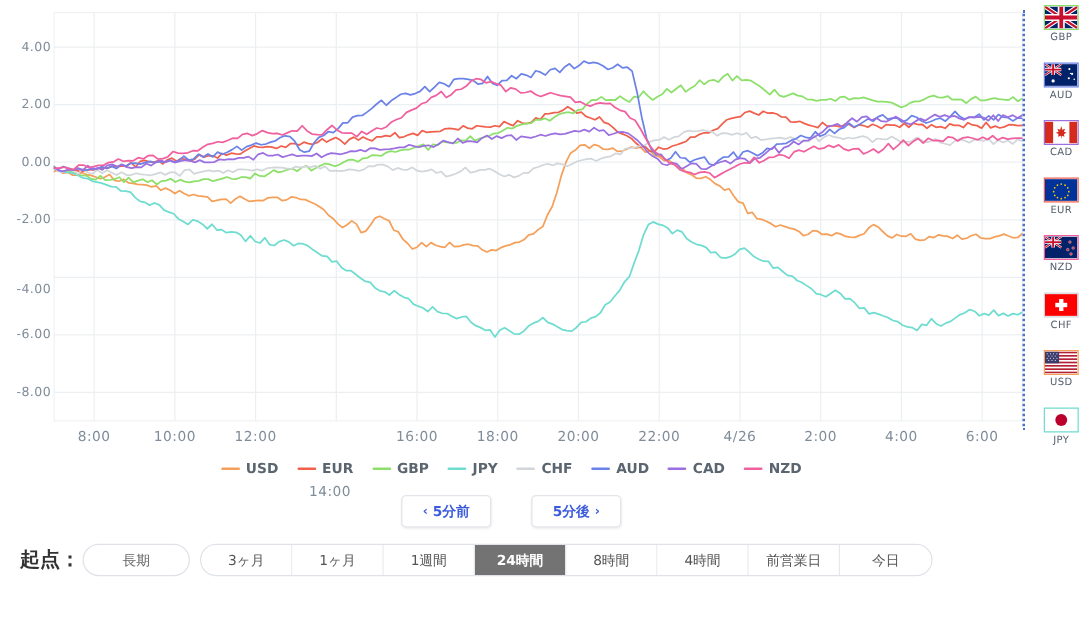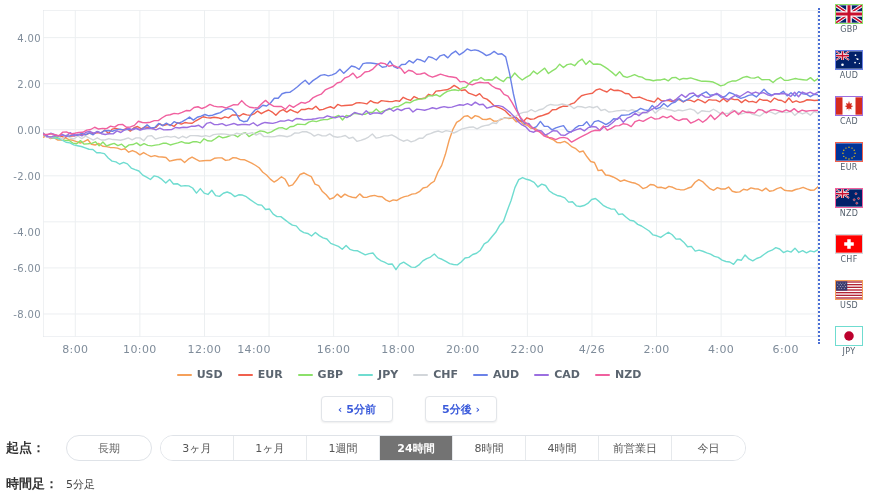--- a/index.html
+++ b/index.html
@@ -88,22 +88,22 @@
     font-size: 11px; color: #3b5bdb; font-weight: bold;
     cursor: pointer; font-family: "DejaVu Sans", sans-serif;
     white-space: nowrap;
   }
   .nav-chev { font-size: 10px; }
 
   
   #footer { position: absolute; left: 0; top: 434px; width: 872px; }
   .ctl-row { display: flex; align-items: center; height: 28px; }
   .ctl-label {
-    font-size: 13px; color: #333; font-weight: bold;
-    width: 66px; padding-left: 6px;
+    font-size: 16px; color: #333; font-weight: bold;
+    width: 66px; padding-left: 16px;
     font-family: "DejaVu Sans", sans-serif;
   }
   #origin-pill {
     width: 86px; height: 26px; border: 1px solid #dfe3e8; border-radius: 13px;
     display: flex; align-items: center; justify-content: center;
     font-size: 11px; color: #666; background: #fff; cursor: pointer;
     font-family: "DejaVu Sans", sans-serif;
   }
   #range-group {
     margin-left: 8px; display: flex; height: 26px;
@@ -173,21 +173,21 @@
           <polyline points="0.00,124.37 3.86,125.48 7.71,123.24 11.57,124.57 15.42,126.13 19.28,124.54 23.13,126.14 26.99,125.95 30.85,124.57 34.70,125.26 38.56,123.31 42.41,124.77 46.27,122.88 50.12,124.82 53.98,121.46 57.84,122.81 61.69,120.68 65.55,120.48 69.40,121.27 73.26,119.90 77.11,119.15 80.97,120.14 84.83,119.31 88.68,119.67 92.54,118.19 96.39,119.87 100.25,118.28 104.10,114.87 107.96,118.04 111.82,117.37 115.67,113.39 119.53,115.56 123.38,113.11 127.24,115.56 131.09,111.68 134.95,113.44 138.81,111.79 142.66,109.71 146.52,107.09 150.37,110.08 154.23,107.29 158.08,106.05 161.94,104.48 165.80,105.80 169.65,105.21 173.51,103.73 177.36,102.63 181.22,100.04 185.07,98.63 188.93,99.29 192.79,102.98 196.64,109.80 200.50,111.74 204.35,110.95 208.21,104.28 212.06,99.94 215.92,98.42 219.78,95.22 223.63,96.05 227.49,92.93 231.34,88.28 235.20,88.24 239.05,83.73 242.91,82.54 246.77,82.40 250.62,79.70 254.48,76.71 258.33,73.21 262.19,70.24 266.04,74.21 269.90,70.63 273.76,68.08 277.61,65.41 281.47,64.64 285.32,65.91 289.18,64.86 293.03,63.12 296.89,59.32 300.75,63.37 304.60,59.64 308.46,55.95 312.31,56.99 316.17,59.35 320.02,53.57 323.88,52.88 327.74,52.96 331.59,53.46 335.45,54.26 339.30,57.21 343.16,56.62 347.01,51.13 350.87,56.66 354.73,58.23 358.58,54.55 362.44,54.32 366.29,50.60 370.15,52.93 374.00,49.14 377.86,50.03 381.72,51.93 385.57,46.62 389.43,47.77 393.28,50.02 397.14,45.81 401.00,44.66 404.85,47.86 408.71,43.58 412.56,41.05 416.42,44.89 420.27,42.43 424.13,38.94 427.99,40.63 431.84,39.85 435.70,40.78 439.55,42.82 443.41,45.57 447.26,44.22 451.12,41.43 454.98,44.29 458.83,43.78 462.69,46.91 466.54,63.36 470.40,83.75 474.25,100.65 478.11,109.45 481.97,113.66 485.82,113.47 489.68,118.41 493.53,116.56 497.39,111.39 501.24,116.20 505.10,116.41 508.96,119.87 512.81,117.81 516.67,116.65 520.52,115.69 524.38,121.19 528.23,122.08 532.09,118.12 535.95,115.67 539.80,115.42 543.66,111.64 547.51,116.85 551.37,111.60 555.22,110.57 559.08,112.42 562.94,114.56 566.79,112.42 570.65,108.73 574.50,109.25 578.36,105.30 582.21,105.16 586.07,104.67 589.93,102.35 593.78,100.97 597.64,98.41 601.49,99.83 605.35,100.44 609.20,95.39 613.06,99.00 616.92,97.45 620.77,93.54 624.63,96.72 628.48,93.43 632.34,92.11 636.19,88.48 640.05,91.60 643.91,89.96 647.76,87.50 651.62,84.99 655.47,87.08 659.33,83.54 663.18,81.90 667.04,85.25 670.90,84.57 674.75,84.50 678.61,87.63 682.46,86.14 686.32,82.51 690.17,83.79 694.03,86.58 697.89,88.40 701.74,87.19 705.60,85.39 709.45,84.60 713.31,86.97 717.16,83.22 721.02,79.18 724.88,83.22 728.73,85.21 732.59,83.78 736.44,83.75 740.30,81.31 744.15,85.87 748.01,82.71 751.87,85.94 755.72,81.63 759.58,83.72 763.43,84.20 767.29,86.71 771.14,84.38 775.00,84.74" fill="none" stroke="#6b82e8" stroke-width="1.4" stroke-linejoin="round" stroke-linecap="round"></polyline>
           <polyline points="0.00,123.06 3.89,126.45 7.79,127.13 11.68,125.65 15.58,125.83 19.47,124.85 23.37,126.09 27.26,122.62 31.16,125.96 35.05,124.22 38.94,125.88 42.84,122.28 46.73,121.48 50.63,123.24 54.52,121.71 58.42,123.70 62.31,124.50 66.21,123.66 70.10,123.88 73.99,120.84 77.89,122.49 81.78,119.65 85.68,118.34 89.57,119.80 93.47,118.25 97.36,120.01 101.26,118.94 105.15,118.21 109.05,118.61 112.94,119.88 116.83,118.10 120.73,119.90 124.62,119.81 128.52,119.66 132.41,117.50 136.31,117.97 140.20,117.28 144.10,117.53 147.99,116.31 151.88,116.29 155.78,115.29 159.67,117.82 163.57,113.43 167.46,112.32 171.36,114.59 175.25,114.53 179.15,113.61 183.04,115.70 186.93,114.58 190.83,113.47 194.72,114.98 198.62,114.49 202.51,114.51 206.41,114.90 210.30,112.75 214.20,115.79 218.09,113.76 221.98,112.46 225.88,112.95 229.77,113.42 233.67,112.36 237.56,110.92 241.46,111.14 245.35,109.85 249.25,111.18 253.14,108.54 257.04,108.75 260.93,109.87 264.82,109.56 268.72,109.26 272.61,108.70 276.51,107.85 280.40,107.90 284.30,105.81 288.19,106.96 292.09,107.80 295.98,106.65 299.87,106.21 303.77,107.65 307.66,105.43 311.56,102.50 315.45,103.64 319.35,104.80 323.24,100.81 327.14,104.36 331.03,102.91 334.92,103.02 338.82,103.84 342.71,100.34 346.61,98.45 350.50,101.20 354.40,98.89 358.29,100.50 362.19,98.59 366.08,98.11 369.97,101.98 373.87,99.11 377.76,99.65 381.66,100.27 385.55,99.19 389.45,97.76 393.34,98.80 397.24,97.53 401.13,96.66 405.03,97.53 408.92,97.14 412.81,95.87 416.71,94.73 420.60,95.21 424.50,93.68 428.39,95.34 432.29,92.13 436.18,94.70 440.08,94.19 443.97,98.18 447.86,97.00 451.76,95.60 455.65,95.59 459.55,96.67 463.44,99.47 467.34,102.61 471.23,106.72 475.13,111.75 479.02,114.87 482.91,116.96 486.81,121.19 490.70,122.21 494.60,120.07 498.49,121.04 502.39,125.19 506.28,123.02 510.18,120.69 514.07,121.07 517.96,125.04 521.86,125.33 525.75,122.95 529.65,120.99 533.54,119.62 537.44,118.53 541.33,120.89 545.23,117.70 549.12,116.48 553.02,117.03 556.91,120.51 560.80,116.92 564.70,116.39 568.59,113.45 572.49,109.93 576.38,107.36 580.28,112.29 584.17,108.13 588.07,106.66 591.96,103.21 595.85,105.66 599.75,102.45 603.64,102.23 607.54,100.25 611.43,97.85 615.33,95.33 619.22,91.57 623.12,90.42 627.01,89.12 630.90,91.64 634.80,87.82 638.69,84.57 642.59,87.36 646.48,83.78 650.38,83.05 654.27,86.27 658.17,84.39 662.06,86.93 665.95,87.34 669.85,85.33 673.74,83.31 677.64,85.52 681.53,88.27 685.43,89.56 689.32,87.10 693.22,84.86 697.11,86.52 701.01,84.00 704.90,81.69 708.79,83.53 712.69,82.07 716.58,83.55 720.48,82.62 724.37,84.71 728.27,85.85 732.16,83.71 736.06,84.04 739.95,83.56 743.84,84.07 747.74,86.53 751.63,82.19 755.53,86.78 759.42,82.05 763.32,83.75 767.21,82.14 771.11,84.42 775.00,82.05" fill="none" stroke="#9b6fe0" stroke-width="1.4" stroke-linejoin="round" stroke-linecap="round"></polyline>
           <polyline points="0.00,124.51 3.97,124.51 7.95,123.78 11.92,124.65 15.90,125.65 19.87,122.11 23.85,122.06 27.82,123.99 31.79,123.22 35.77,122.35 39.74,122.30 43.72,120.08 47.69,119.51 51.67,117.25 55.64,119.02 59.62,118.41 63.59,118.63 67.56,116.18 71.54,117.15 75.51,114.58 79.49,114.34 83.46,117.27 87.44,116.93 91.41,115.38 95.38,111.23 99.36,112.52 103.33,112.79 107.31,112.22 111.28,110.58 115.26,110.61 119.23,107.74 123.21,105.42 127.18,104.75 131.15,103.40 135.13,103.85 139.10,102.42 143.08,100.55 147.05,100.74 151.03,97.51 155.00,96.75 158.97,98.52 162.95,96.88 166.92,94.46 170.90,96.07 174.87,96.86 178.85,96.69 182.82,98.02 186.79,96.32 190.77,94.62 194.74,94.91 198.72,90.61 202.69,94.75 206.67,97.26 210.64,97.74 214.62,97.95 218.59,93.78 222.56,90.37 226.54,93.96 230.51,96.23 234.49,96.55 238.46,96.50 242.44,99.30 246.41,95.12 250.38,97.40 254.36,94.78 258.33,92.41 262.31,93.21 266.28,91.38 270.26,87.57 274.23,85.63 278.21,84.21 282.18,79.92 286.15,78.09 290.13,76.52 294.10,73.03 298.08,71.80 302.05,67.87 306.03,66.31 310.00,63.17 313.97,67.99 317.95,65.77 321.92,61.99 325.90,61.40 329.87,59.06 333.85,54.94 337.82,52.98 341.79,53.58 345.77,56.24 349.74,55.23 353.72,56.93 357.69,58.15 361.67,63.30 365.64,60.23 369.62,61.28 373.59,64.30 377.56,64.00 381.54,62.83 385.51,65.60 389.49,67.18 393.46,65.74 397.44,64.18 401.41,65.41 405.38,66.49 409.36,67.04 413.33,67.70 417.31,71.90 421.28,71.36 425.26,73.59 429.23,74.90 433.21,73.15 437.18,72.25 441.15,72.90 445.13,72.65 449.10,75.99 453.08,78.28 457.05,79.30 461.03,84.43 465.00,86.17 468.97,92.41 472.95,99.57 476.92,106.72 480.90,111.40 484.87,114.10 488.85,116.99 492.82,120.63 496.79,121.75 500.77,125.76 504.74,127.32 508.72,127.93 512.69,129.63 516.67,127.89 520.64,127.42 524.62,128.39 528.59,132.15 532.56,129.90 536.54,127.58 540.51,125.53 544.49,123.55 548.46,121.40 552.44,120.22 556.41,120.45 560.38,115.90 564.36,120.23 568.33,118.34 572.31,115.85 576.28,115.62 580.26,113.71 584.23,114.41 588.21,116.62 592.18,111.54 596.15,110.05 600.13,111.40 604.10,109.17 608.08,106.99 612.05,109.16 616.03,108.59 620.00,106.29 623.97,107.85 627.95,105.88 631.92,109.09 635.90,110.54 639.87,109.02 643.85,108.93 647.82,113.16 651.79,111.35 655.77,109.22 659.74,112.20 663.72,109.39 667.69,104.96 671.67,109.49 675.64,106.07 679.62,102.12 683.59,106.37 687.56,103.27 691.54,100.79 695.51,104.54 699.49,100.63 703.46,102.44 707.44,102.29 711.41,103.15 715.38,99.52 719.36,100.18 723.33,102.86 727.31,100.24 731.28,99.61 735.26,100.62 739.23,101.79 743.21,99.78 747.18,101.62 751.15,98.63 755.13,102.05 759.10,100.06 763.08,101.26 767.05,100.66 771.03,100.53 775.00,100.45" fill="none" stroke="#f0609f" stroke-width="1.4" stroke-linejoin="round" stroke-linecap="round"></polyline>
         </svg>
     </div>
 
     <div id="xlabels">
         <div class="xlabel" style="left: 75.2917px;">8:00</div>
         <div class="xlabel" style="left: 139.875px;">10:00</div>
         <div class="xlabel" style="left: 204.458px;">12:00</div>
-        <div class="xlabel" style="left: 254px;">14:00</div>
+        <div class="xlabel" style="left: 264px; margin-top: 44px;">14:00</div>
         <div class="xlabel" style="left: 333.625px;">16:00</div>
         <div class="xlabel" style="left: 398.208px;">18:00</div>
         <div class="xlabel" style="left: 462.792px;">20:00</div>
         <div class="xlabel" style="left: 527.375px;">22:00</div>
         <div class="xlabel" style="left: 591.958px;">4/26</div>
         <div class="xlabel" style="left: 656.542px;">2:00</div>
         <div class="xlabel" style="left: 721.125px;">4:00</div>
         <div class="xlabel" style="left: 785.708px;">6:00</div>
       </div>
 
@@ -388,19 +388,15 @@
           <div class="range-btn">3ヶ月</div>
           <div class="range-btn">1ヶ月</div>
           <div class="range-btn">1週間</div>
           <div class="range-btn selected">24時間</div>
           <div class="range-btn">8時間</div>
           <div class="range-btn">4時間</div>
           <div class="range-btn">前営業日</div>
           <div class="range-btn">今日</div>
         </div>
     </div>
-    <div class="ctl-row" id="tf-row">
-      <div class="ctl-label">時間足：</div>
-      <div class="tf-value">5分足</div>
-    </div>
   </div>
 
 </div>
 
 </body></html>

